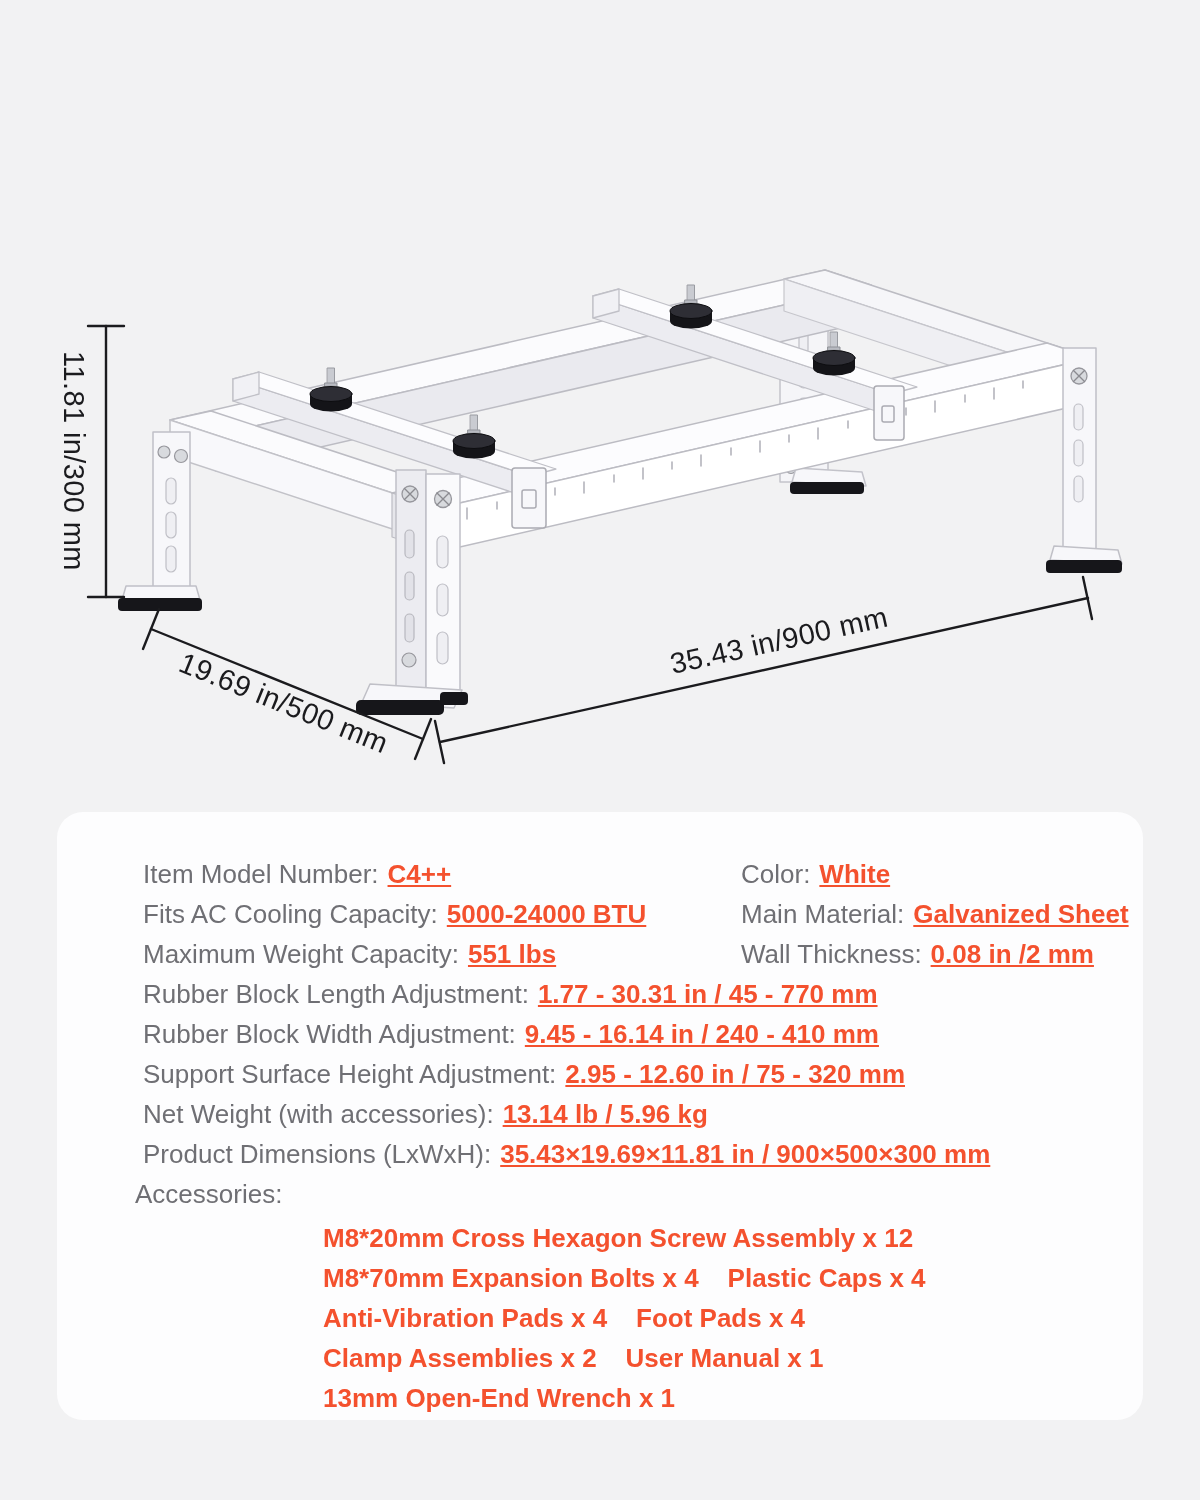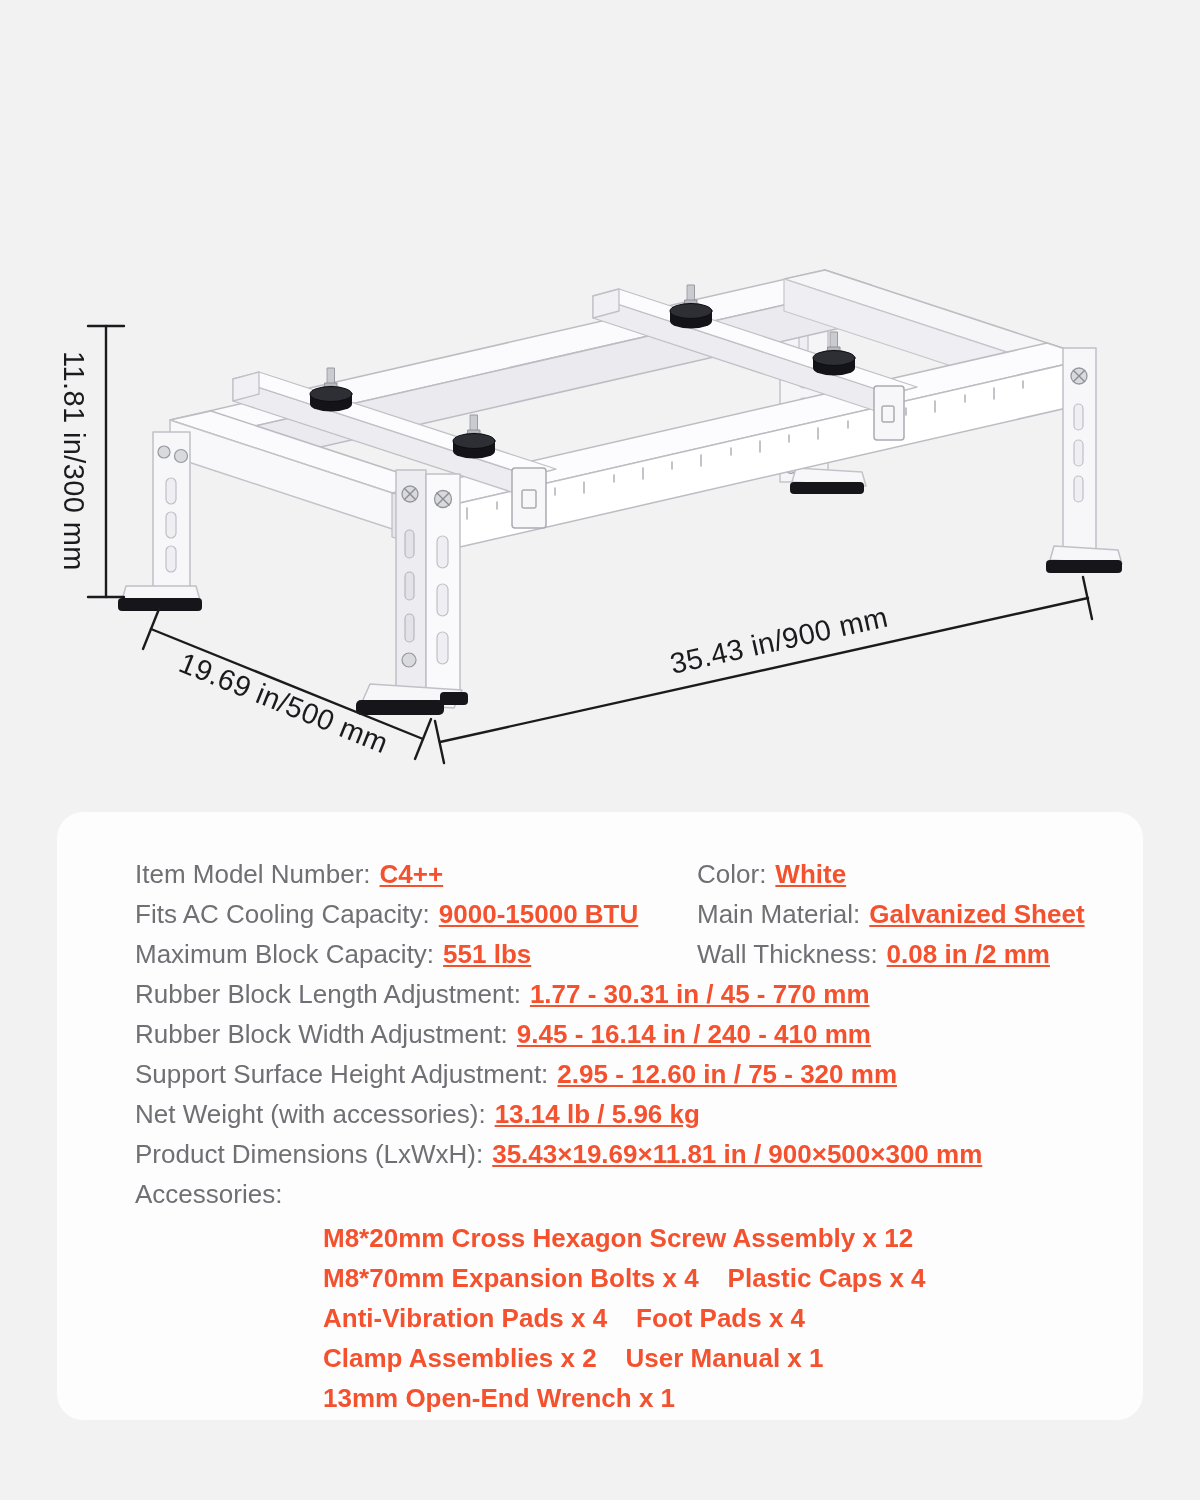--- a/index.html
+++ b/index.html
@@ -16,23 +16,23 @@
     fill:var(--dim,#1B1B1E);
   }
   .spec-card{
     position:absolute;left:57px;top:812px;width:1086px;height:608px;
     background:var(--card,#FDFDFE);border-radius:26px;
   }
   .card-inner{
     position:absolute;left:78px;top:42px;right:30px;
     font-size:26px;line-height:40px;color:var(--label,#6F6F74);
   }
-  .row{position:relative;height:40px;white-space:nowrap;}
+  .row{position:relative;height:40px;white-space:nowrap;margin-left:8px;}
   .row .pair{display:inline-flex;align-items:baseline;}
-  .row .pair.right{position:absolute;left:562px;top:0;}
+  .row .pair.right{position:absolute;left:598px;top:0;}
   .lbl{color:var(--label,#6F6F74);margin-right:9px;}
   .val{color:var(--accent,#F4512E);font-weight:700;text-decoration:underline;}
   .acc-block{display:flex;align-items:flex-start;gap:28px;}
   .acc-label{width:151px;flex:none;}
   .acc-lines{flex:1;margin-top:44px;}
   .acc-line{height:40px;white-space:nowrap;color:var(--accent,#F4512E);font-weight:700;}
 </style>
 </head>
 <body style="--accent: #F4512E; --label: #6F6F74; --dim: #1B1B1E; --bg: #F2F2F3; --card: #FDFDFE;">
 
@@ -202,31 +202,31 @@
       </span>
       <span class="pair right">
         <span class="lbl">Color:</span>
         <span class="val">White</span>
       </span>
     </div>
 
     <div class="row">
       <span class="pair">
         <span class="lbl">Fits AC Cooling Capacity:</span>
-        <span class="val">9000-15000 BTU</span>
+        <span class="val">5000-24000 BTU</span>
       </span>
       <span class="pair right">
         <span class="lbl">Main Material:</span>
         <span class="val">Galvanized Sheet</span>
       </span>
     </div>
 
     <div class="row">
       <span class="pair">
-        <span class="lbl">Maximum Block Capacity:</span>
+        <span class="lbl">Maximum Weight Capacity:</span>
         <span class="val">551 lbs</span>
       </span>
       <span class="pair right">
         <span class="lbl">Wall Thickness:</span>
         <span class="val">0.08 in /2 mm</span>
       </span>
     </div>
 
     <div class="row">
       <span class="pair">

